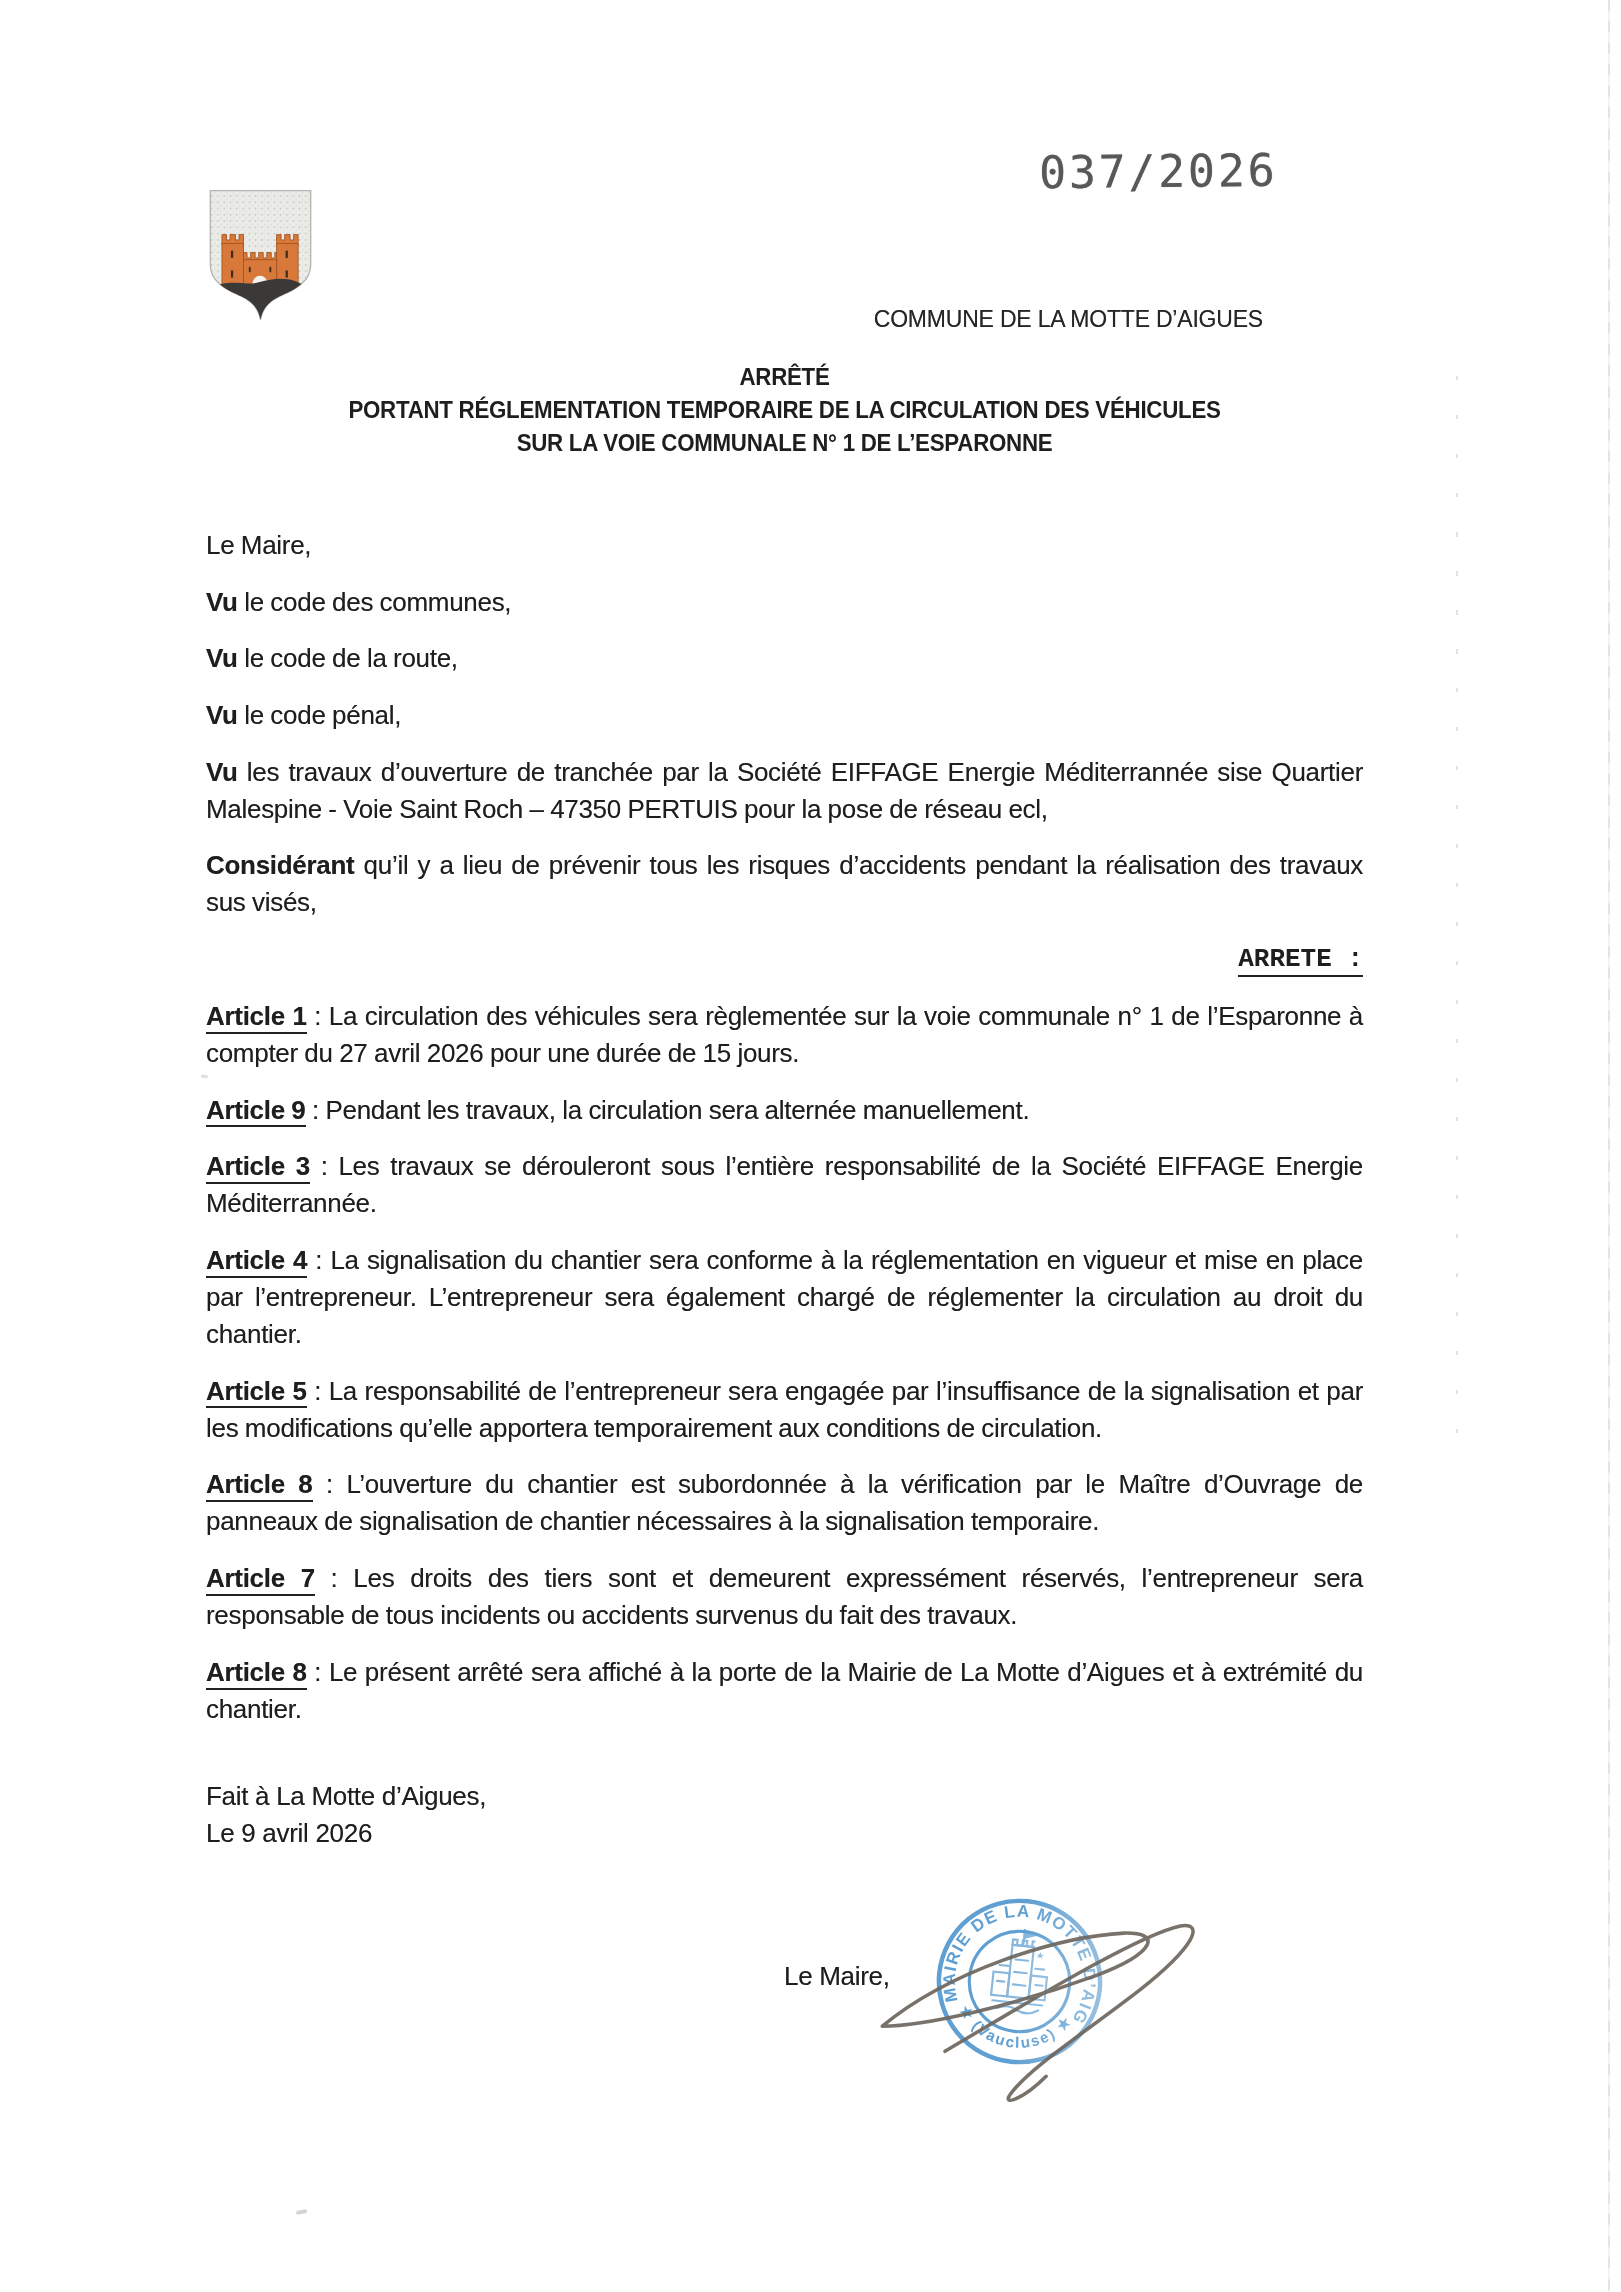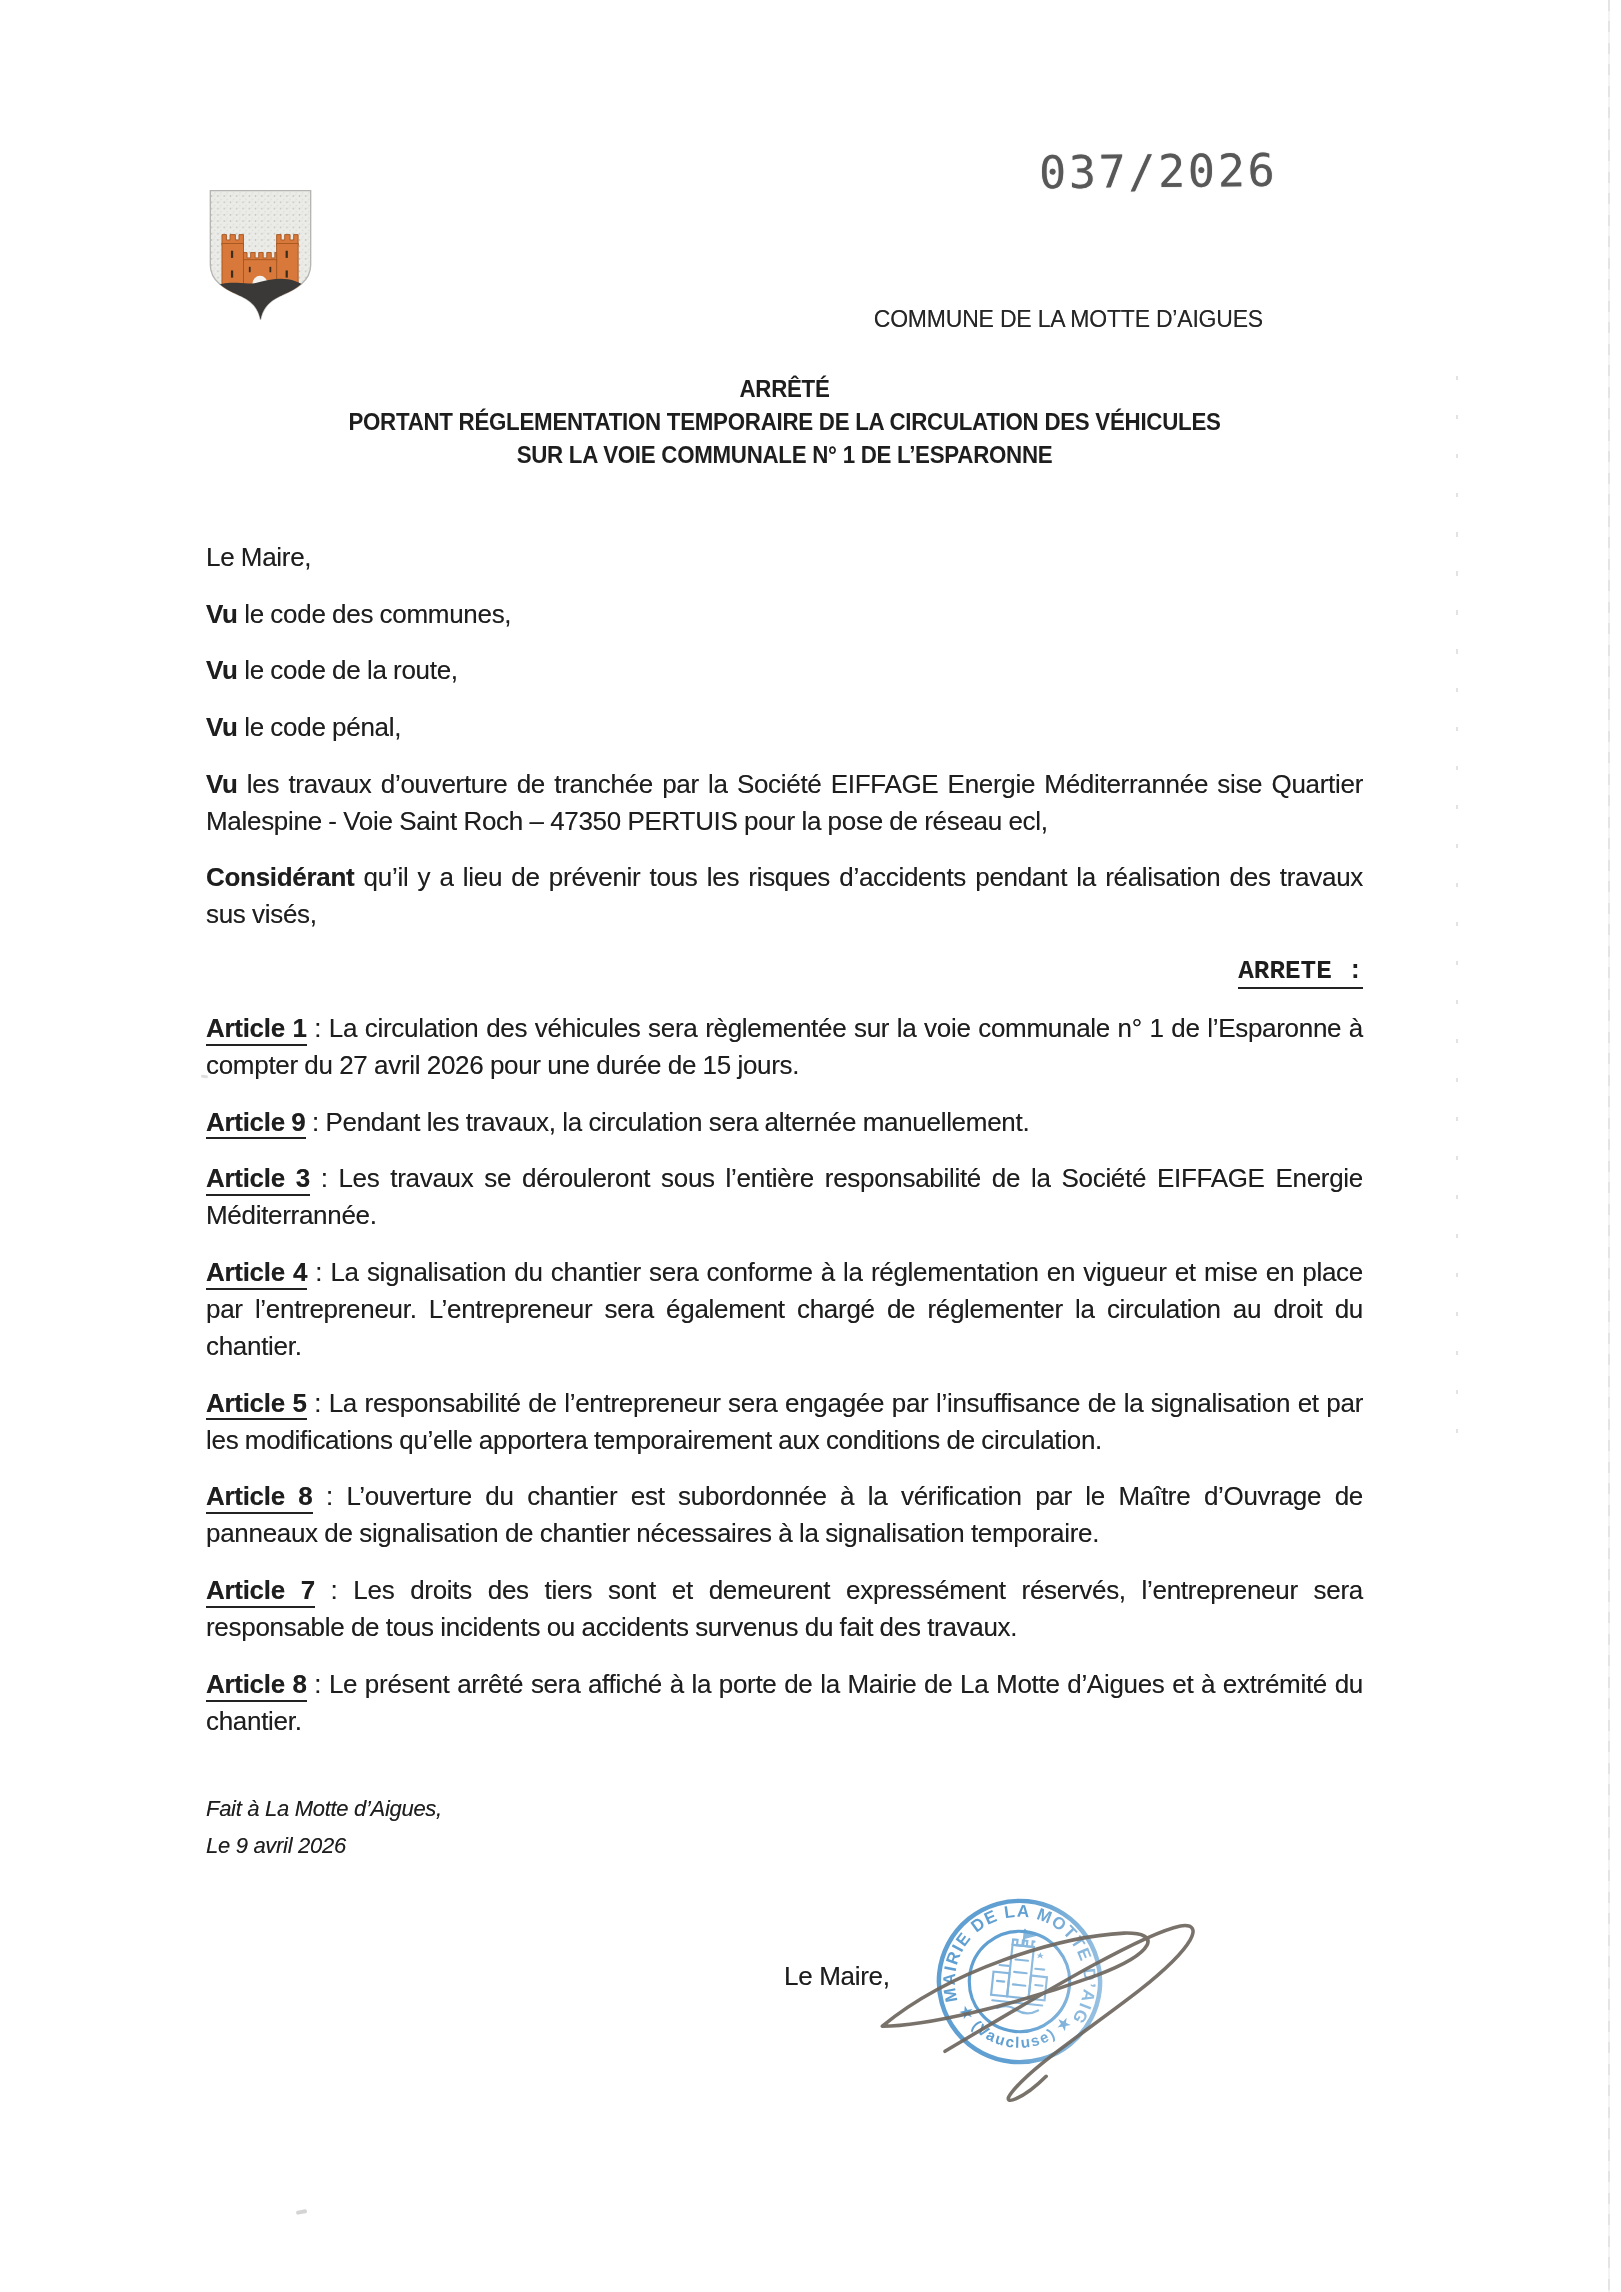--- a/index.html
+++ b/index.html
@@ -18,29 +18,29 @@
   }
   
   .crest{position:absolute;left:204px;top:188px;width:113px;height:138px;}
   
   .commune{
     position:absolute;left:860px;top:306px;width:403px;
     font-size:23px;letter-spacing:-0.2px;text-align:right;color:#262626;
     text-shadow:0 0 0.4px rgba(0,0,0,.5);
   }
   
-  .content{position:absolute;left:206px;top:360px;width:1157px;margin-top:12px;}
+  .content{position:absolute;left:206px;top:360px;width:1157px;}
   .title-block{text-align:center;font-weight:700;font-size:24px;line-height:33px;margin-bottom:68px;letter-spacing:-0.3px;}
   .title-block div{transform:scaleX(.93);transform-origin:center;}
   p.para{margin:0 0 19.7px 0;font-size:26px;line-height:37px;text-align:justify;letter-spacing:-0.3px;word-spacing:-0.4px;text-shadow:0 0 0.4px rgba(0,0,0,.45);}
   .lead{font-weight:700;}
   .u{border-bottom:2.2px solid #222;padding-bottom:0.9px;}
   .arrete-heading{text-align:right;margin:0 0 19.7px 0;font-size:26px;line-height:37px;font-family:Liberation Mono, monospace;}
   .arrete-heading span{font-weight:700;}
-  .closing{margin-top:50px;font-size:22px;line-height:37px;letter-spacing:-0.3px;text-shadow:0 0 0.4px rgba(0,0,0,.45);font-style:italic;}
+  .closing{margin-top:50px;font-size:26px;line-height:37px;letter-spacing:-0.3px;text-shadow:0 0 0.4px rgba(0,0,0,.45);}
   .maire-line{position:absolute;left:784px;top:1961px;font-size:26px;letter-spacing:-0.3px;text-shadow:0 0 0.4px rgba(0,0,0,.45);}
   
   .seal{position:absolute;left:912px;top:1874px;width:215px;height:215px;}
   .signature{position:absolute;left:851px;top:1899px;width:376px;height:215px;}
   
   .artifact-dash-column{
     position:absolute;left:1456px;top:376px;width:1.8px;height:1084px;opacity:.5;
     background:repeating-linear-gradient(to bottom,#c6c6c6 0 4.5px,transparent 4.5px 39px);
   }
   .artifact-edge-line{

